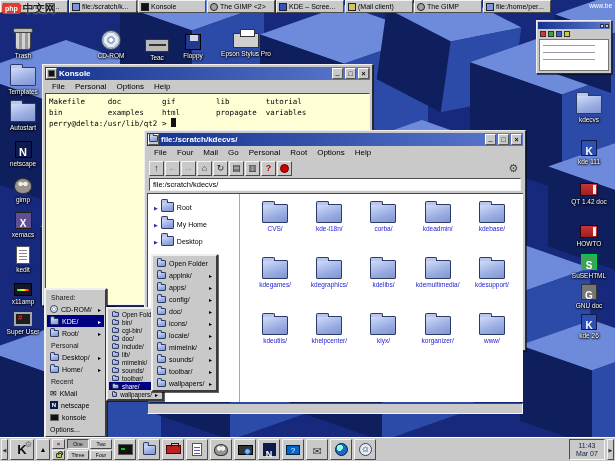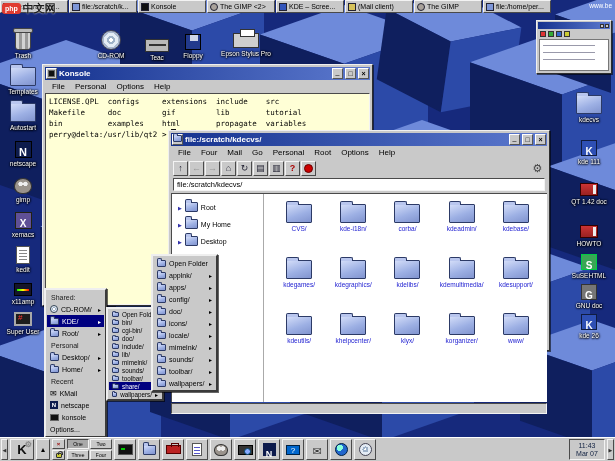--- a/index.html
+++ b/index.html
@@ -105,21 +105,21 @@
   
   #konsole{ left:42px; top:64px; width:331px; height:242px; z-index:10; }
   #term{ height:212px; background:#ffffd6; border-top:1px solid #4a4a4a; border-left:1px solid #4a4a4a;
          border-right:1px solid #f3f3f3; border-bottom:1px solid #f3f3f3;
          padding:2px 3px; overflow:hidden; }
   .tline{ font-family:"DejaVu Sans Mono",monospace; font-size:7.5px; line-height:11px;
           color:#000; white-space:pre; }
   #cursor{ display:inline-block; width:5px; height:9px; background:#111; vertical-align:-1px; }
 
   
-  #kfm{ left:168px; top:130px; width:382px; height:221px; z-index:20; }
+  #kfm{ left:144px; top:130px; width:382px; height:221px; z-index:20; }
   #kfm-tools{ height:18px; display:flex; align-items:center; gap:1px; padding:0 2px; }
   .tbn{ width:15px; height:15px; display:flex; align-items:center; justify-content:center;
         font-size:9px; color:#223; }
   .g-up::before{content:"↑";} .g-back::before{content:"←";color:#999;} .g-fwd::before{content:"→";color:#999;}
   .g-home::before{content:"⌂";} .g-reload::before{content:"↻";} .g-copy::before{content:"▤";}
   .g-paste::before{content:"▥";} .g-help::before{content:"?";color:#a00;font-weight:bold;}
   .g-stop{ width:9px; height:9px; border-radius:50%; background:#c00; border:1px solid #600; }
   .g-gear::before{content:"⚙"; font-size:11px; color:#444;}
   #kfm-loc{ height:16px; padding:1px 2px; }
   #kfm-loc .fld{ height:13px; background:#fff; border-top:1px solid #4a4a4a; border-left:1px solid #4a4a4a;
@@ -433,21 +433,20 @@
       <span class="tb-btn g-max"></span>
       <span class="tb-btn g-close"></span>
     </div>
     <div class="menubar">
       <span>File</span>
       <span>Personal</span>
       <span>Options</span>
       <span>Help</span>
     </div>
     <div id="term">
-      <div class="tline">LICENSE.QPL  configs     extensions  include    src</div>
       <div class="tline">Makefile     doc         gif         lib        tutorial</div>
       <div class="tline">bin          examples    html        propagate  variables</div>
       <div class="tline"><span>perry@delta:/usr/lib/qt2 &gt; </span><span id="cursor"></span></div>
     </div>
   </div>
 
   <div id="kfm" class="window">
     <div class="titlebar">
       <span class="tb-sys"><span class="fold sm"></span></span>
       <span class="tb-title">file:/scratch/kdecvs/</span>

